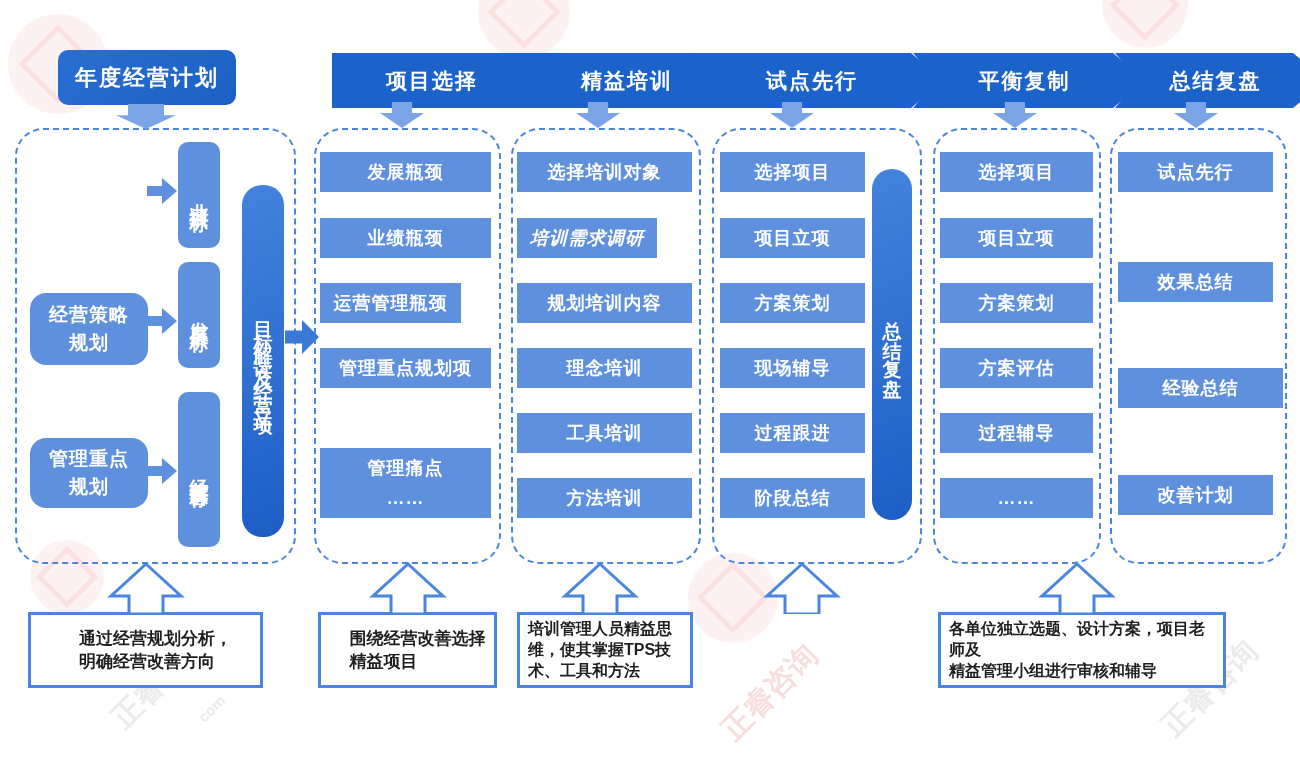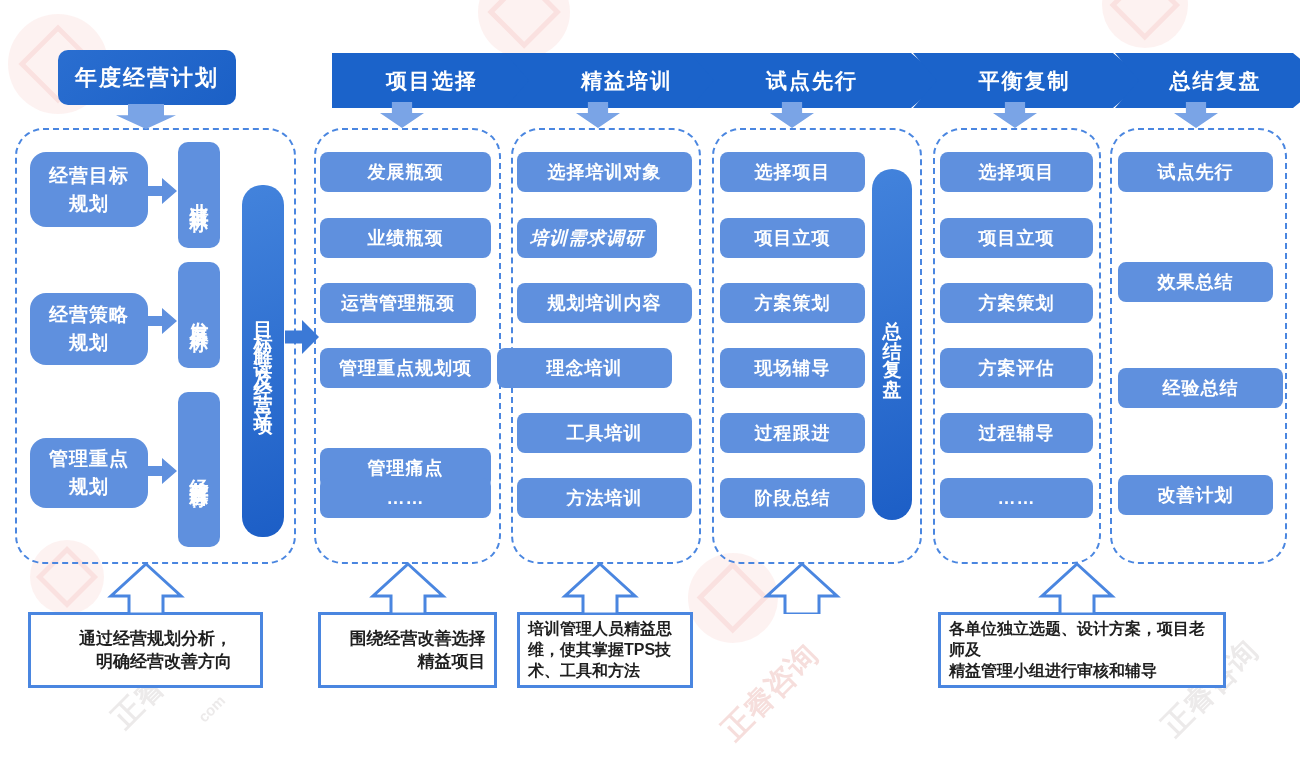--- a/index.html
+++ b/index.html
@@ -46,21 +46,21 @@
   .right-arrow.big{width:34px;height:34px;background:#3b79d6;z-index:5;}
   .up-arrow{position:absolute;z-index:3;top:562px;width:90px;height:52px;}
   
   .dashbox{
     position:absolute;top:128px;height:432px;z-index:1;
     border:2px dashed var(--dash_blue);border-radius:28px;background:transparent;
   }
   
   .item{
     position:absolute;height:40px;z-index:2;
-    background:var(--item_blue);border-radius:8px;
+    background:var(--item_blue);border-radius:0;
     color:#fff;font-weight:bold;font-size:18px;letter-spacing:1px;
     display:flex;align-items:center;justify-content:center;
   }
   .block{
     position:absolute;z-index:2;background:var(--item_blue);border-radius:16px;
     color:#fff;font-weight:bold;font-size:19px;letter-spacing:1px;line-height:1.45;
     display:flex;align-items:center;justify-content:center;text-align:center;
     padding:0 12px;box-sizing:border-box;
   }
   .vtag{
@@ -78,21 +78,21 @@
   }
   .vbar.sp12{letter-spacing:12px;}
   .vbar.sp20{letter-spacing:20px;}
   
   .notebox{
     position:absolute;top:612px;height:76px;z-index:2;box-sizing:border-box;
     background:#fff;border:3px solid var(--dash_blue);
     color:#1f1f1f;font-weight:bold;white-space:pre-line;
     display:flex;align-items:center;
   }
-  .notebox.center{justify-content:center;text-align:right;padding-left:20px;}
+  .notebox.center{justify-content:center;text-align:left;padding-left:20px;}
   .notebox.left{justify-content:flex-start;text-align:left;padding:0 8px;}
 </style>
 </head>
 <body>
 
 <div class="stage">
 
   <div class="wm wm-circle" style="left:8px;top:14px;width:100px;height:100px;">
       <div class="wm-diamond"></div>
     </div>
@@ -127,46 +127,45 @@
   <div class="down-arrow" style="left:993px;"></div>
   <div class="down-arrow" style="left:1174px;"></div>
 
   <div class="dashbox" style="left:15px;width:277px;"></div>
   <div class="dashbox" style="left:314px;width:183px;"></div>
   <div class="dashbox" style="left:511px;width:186px;"></div>
   <div class="dashbox" style="left:712px;width:206px;"></div>
   <div class="dashbox" style="left:933px;width:164px;"></div>
   <div class="dashbox" style="left:1110px;width:173px;"></div>
 
-  <div class="block" style="left:30px;top:152px;width:118px;height:75px;">经营目标规划</div>
   <div class="right-arrow" style="left:147px;top:178px;"></div>
   <div class="vtag" style="left:178px;top:142px;width:42px;height:106px;">业绩目标</div>
 
   <div class="block" style="left:30px;top:293px;width:118px;height:72px;">经营策略规划</div>
   <div class="right-arrow" style="left:147px;top:308px;"></div>
   <div class="vtag" style="left:178px;top:262px;width:42px;height:106px;">发展目标</div>
 
   <div class="block" style="left:30px;top:438px;width:118px;height:70px;">管理重点规划</div>
   <div class="right-arrow" style="left:147px;top:458px;"></div>
   <div class="vtag" style="left:178px;top:392px;width:42px;height:155px;letter-spacing:2px;">经营改善目标</div>
 
   <div class="vbar sp12" style="left:242px;top:185px;width:42px;height:352px;">目标解读及经营立项</div>
   <div class="right-arrow big" style="left:285px;top:320px;"></div>
 
   <div class="item" style="left:320px;top:152px;width:171px;">发展瓶颈</div>
   <div class="item" style="left:320px;top:218px;width:171px;">业绩瓶颈</div>
-  <div class="item" style="left:320px;top:283px;width:156px;">运营管理瓶颈</div>
+  <div class="item" style="left:320px;top:283px;width:141px;">运营管理瓶颈</div>
   <div class="item" style="left:320px;top:348px;width:171px;">管理重点规划项</div>
   <div class="item" style="left:320px;top:413px;width:171px;margin-top:35px;">管理痛点</div>
   <div class="item" style="left:320px;top:478px;width:171px;">……</div>
 
   <div class="item" style="left:517px;top:152px;width:175px;">选择培训对象</div>
   <div class="item" style="left:517px;top:218px;width:140px;font-style:italic;">培训需求调研</div>
   <div class="item" style="left:517px;top:283px;width:175px;">规划培训内容</div>
-  <div class="item" style="left:497px;top:348px;width:175px;">理念培训</div>
+  <div class="item" style="left:517px;top:348px;width:175px;">理念培训</div>
   <div class="item" style="left:517px;top:413px;width:175px;">工具培训</div>
   <div class="item" style="left:517px;top:478px;width:175px;">方法培训</div>
 
   <div class="item" style="left:720px;top:152px;width:145px;">选择项目</div>
   <div class="item" style="left:720px;top:218px;width:145px;">项目立项</div>
   <div class="item" style="left:720px;top:283px;width:145px;">方案策划</div>
   <div class="item" style="left:720px;top:413px;width:145px;">过程跟进</div>
   <div class="item" style="left:720px;top:348px;width:145px;">现场辅导</div>
   <div class="item" style="left:720px;top:478px;width:145px;">阶段总结</div>
   <div class="vbar sp20" style="left:872px;top:169px;width:40px;height:351px;">总结复盘</div>

